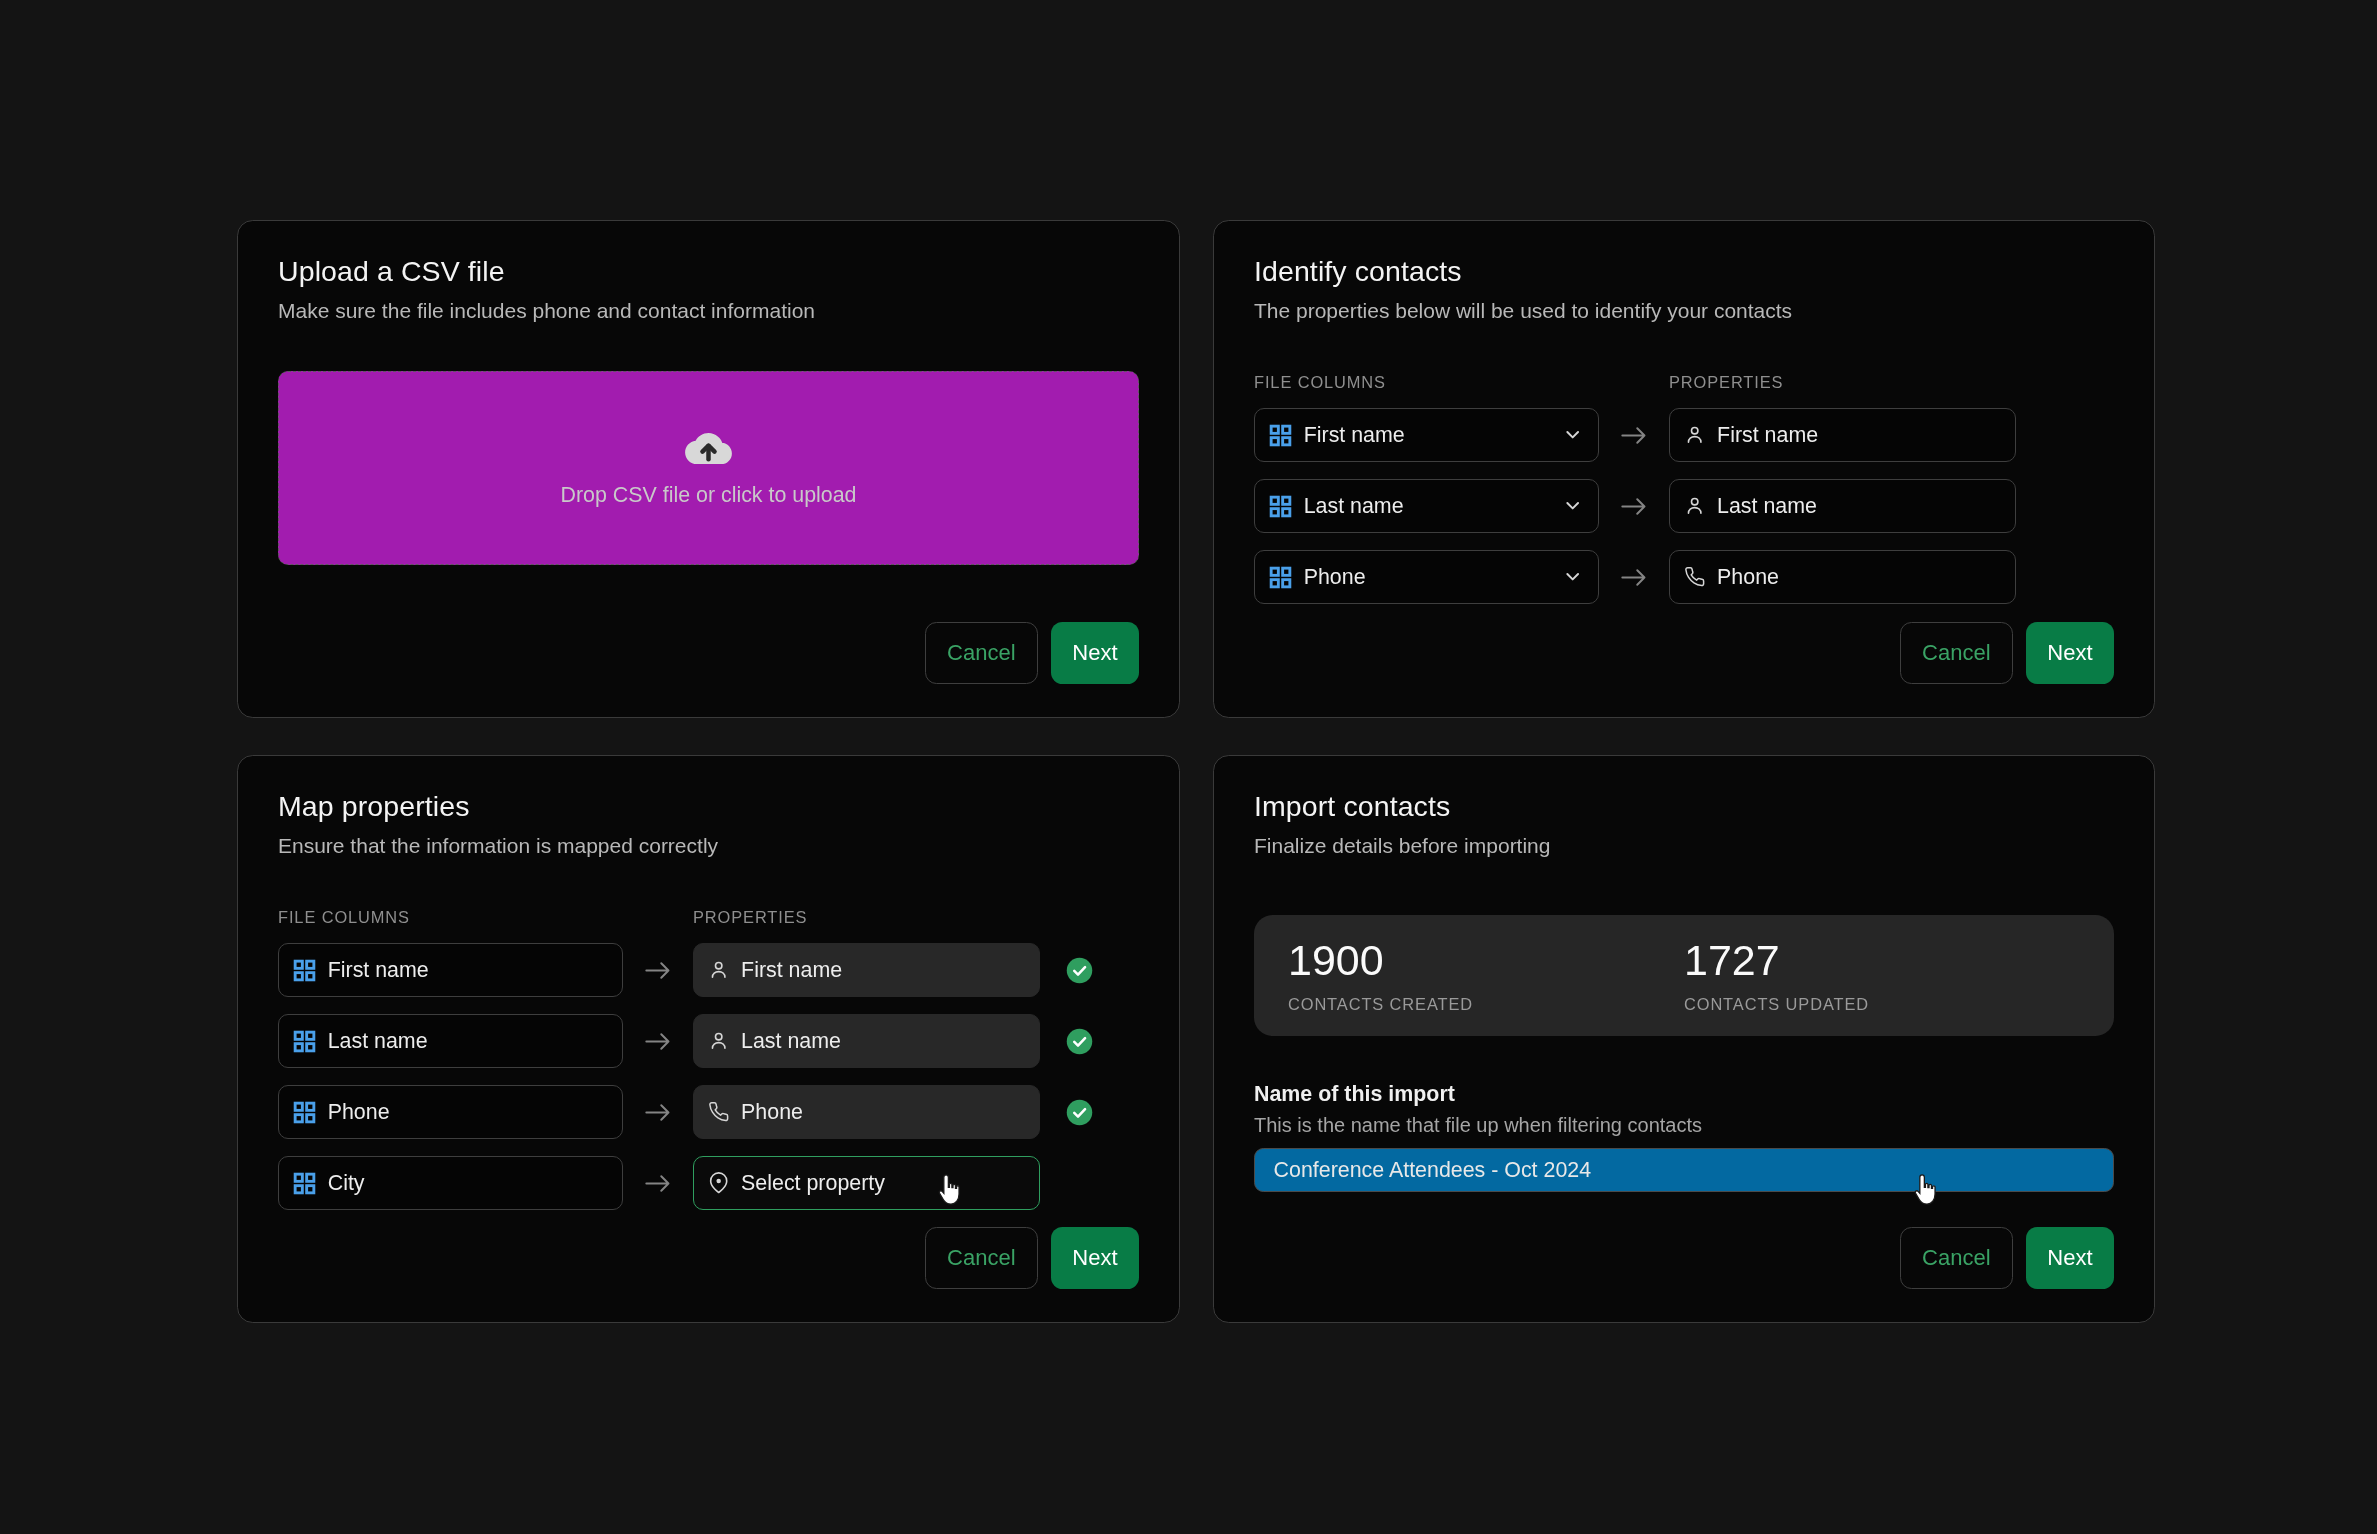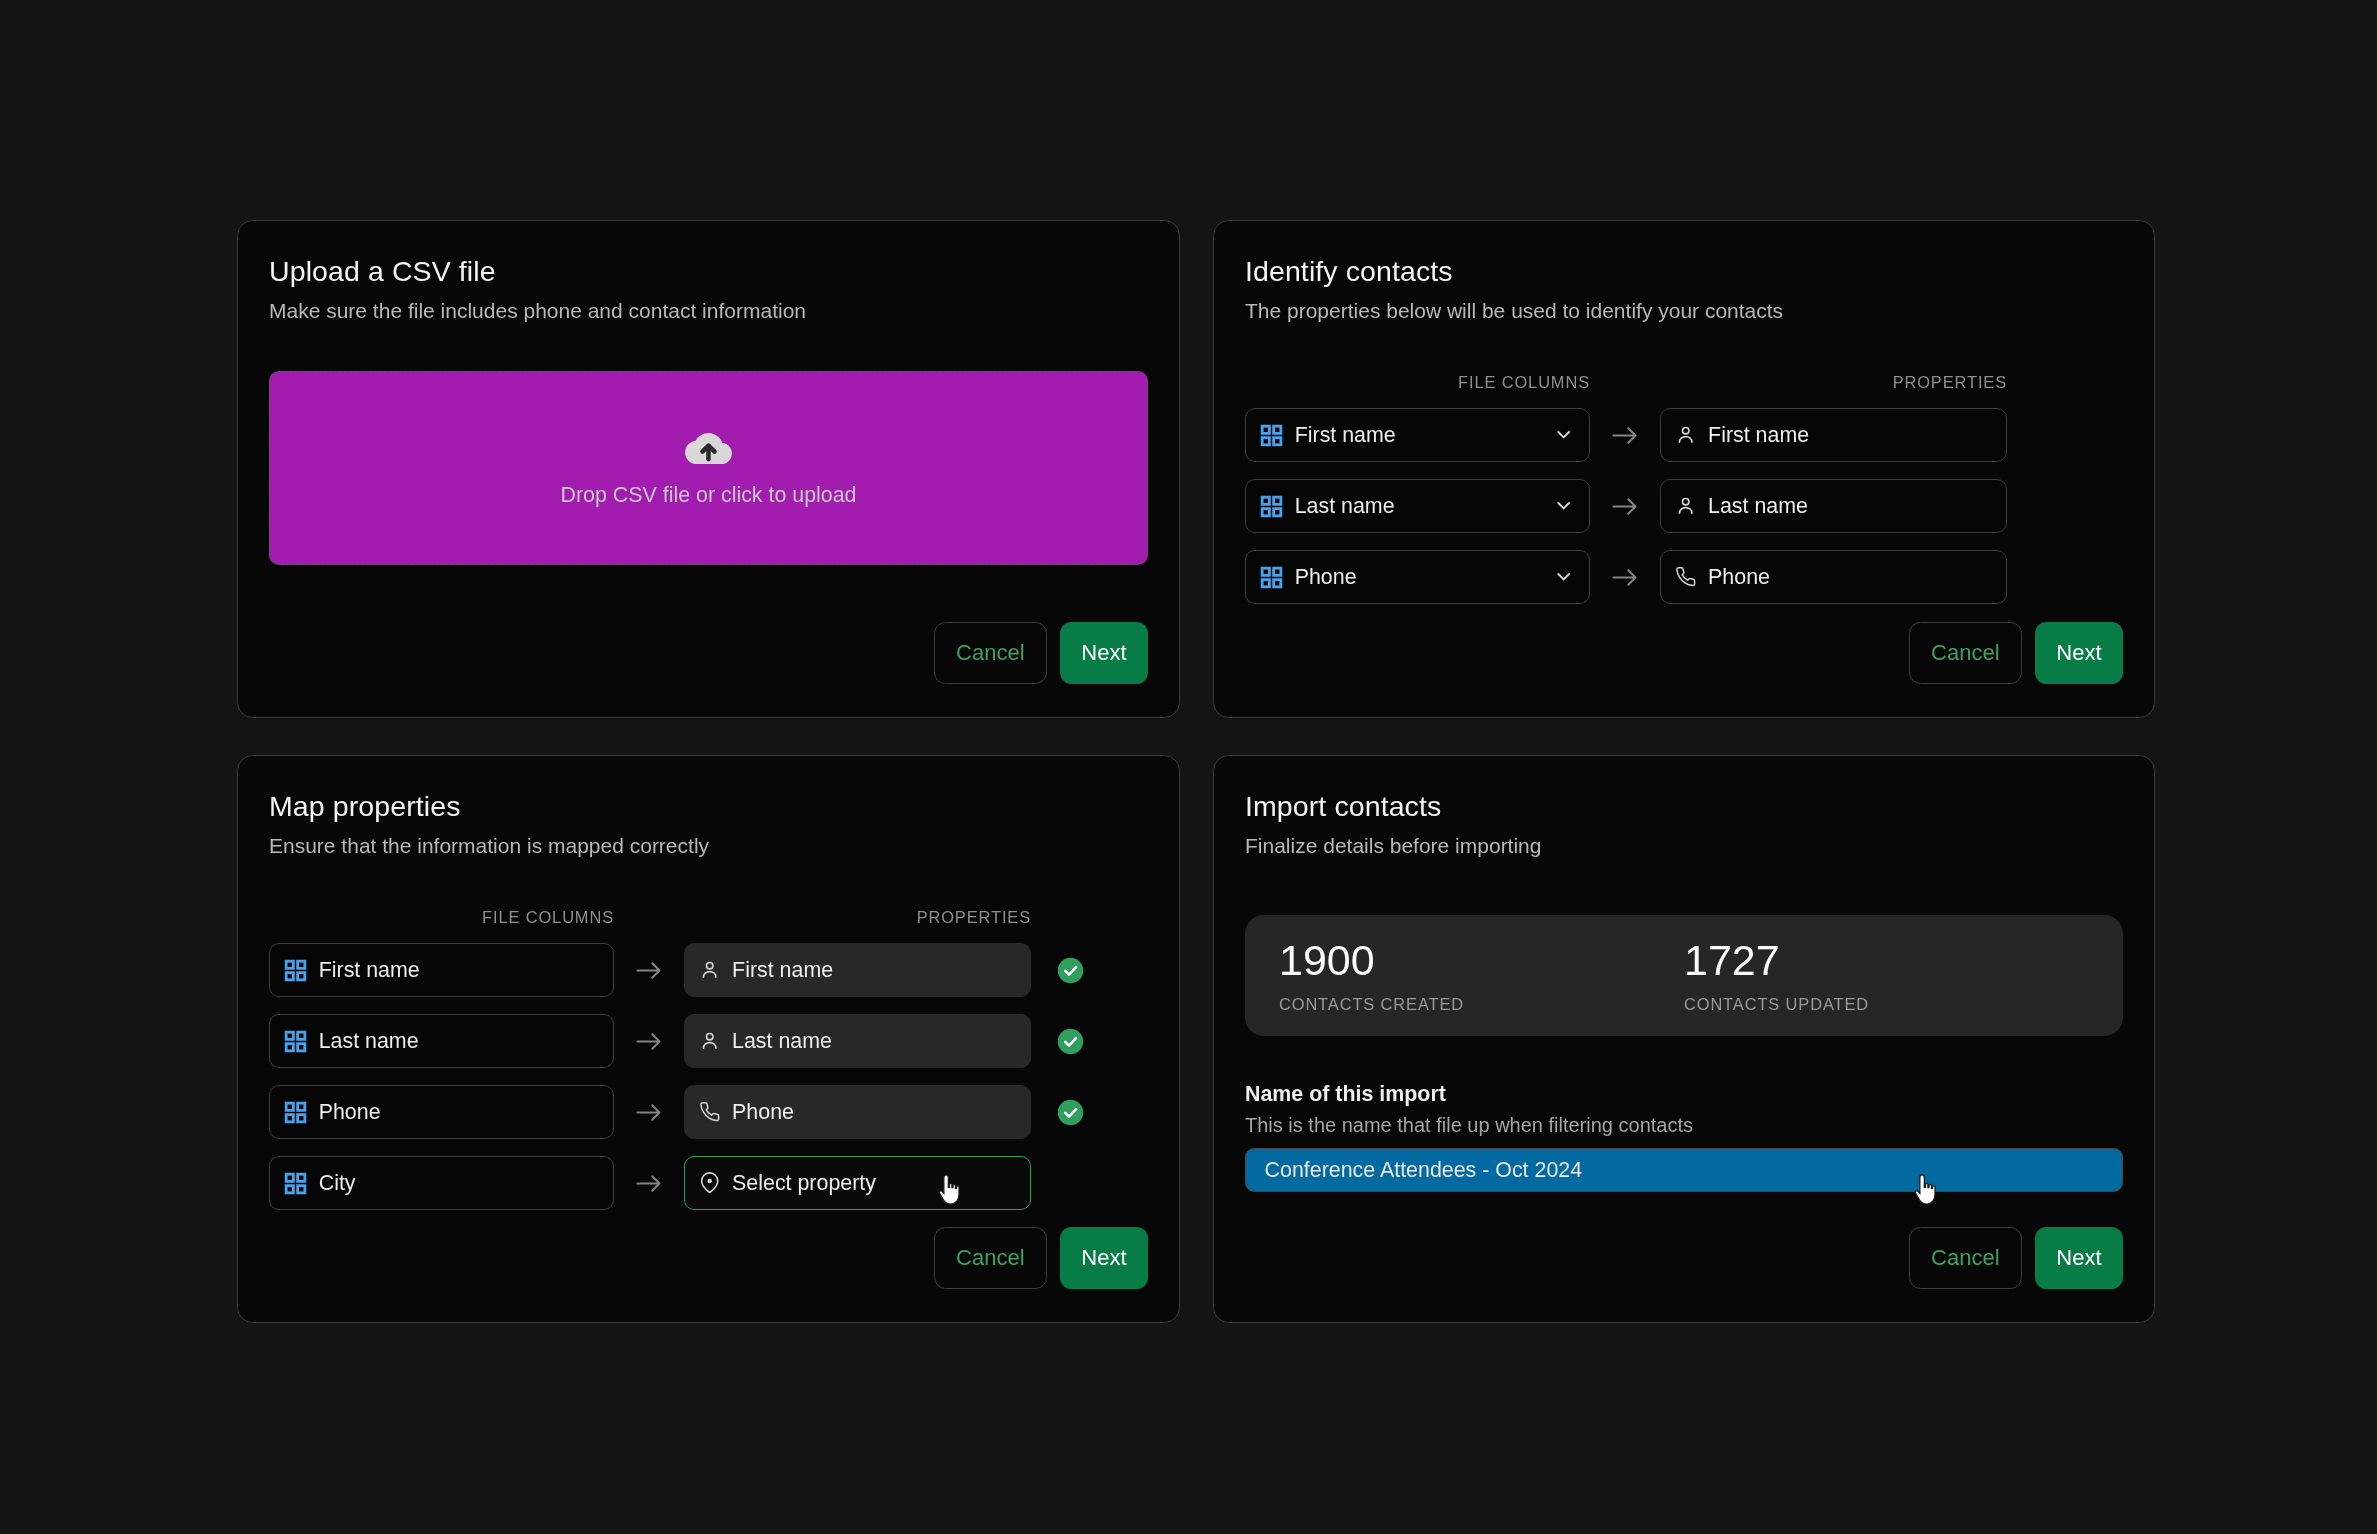--- a/index.html
+++ b/index.html
@@ -4,33 +4,33 @@
 <style>
   * { margin:0; padding:0; box-sizing:border-box; }
   html,body { background:#141414; }
   body {
     width:2377px; height:1534px; position:relative; overflow:hidden;
     font-family:"Liberation Sans", sans-serif; color:#ececec;
   }
   .panel {
     position:absolute; background:#070707;
     border:1.4px solid #3a3a3a; border-radius:15.7px;
-    padding:33px 31px; display:flex; flex-direction:column;
+    padding:33px 40px; display:flex; flex-direction:column;
   }
   .panel-upload   { left:237px;  top:220px;  width:943px; height:498px; }
   .panel-identify { left:1213px; top:220px;  width:942px; height:498px; }
   .panel-map      { left:237px;  top:755px; width:943px; height:568px; }
   .panel-import   { left:1213px; top:755px; width:942px; height:568px; }
 
   .panel-title { font-size:28.5px; font-weight:500; color:#f4f4f4; letter-spacing:0.1px; line-height:1.25; }
   .panel-subtitle { margin-top:7.1px; font-size:21px; color:#b8b8b8; line-height:1.32; font-weight:400; }
 
   
   .section-labels, .map-row { display:flex; align-items:center; }
-  .section-labels { margin-top:49px;text-align:right; }
+  .section-labels { margin-top:49px; }
   .sec-label { font-size:16.4px; color:#8f8f8f; letter-spacing:0.9px; font-weight:500; }
   .col-left  { width:345px; flex:none; }
   .col-arrow { width:70px;  flex:none; display:flex; justify-content:center; align-items:center; }
   .col-right { width:347px; flex:none; }
   .col-status{ width:78px; flex:none; display:flex; justify-content:center; align-items:center; }
   .rows { margin-top:15.7px; }
   .map-row { margin-bottom:17px; }
 
   .field-box {
     height:54px; border-radius:10px; display:flex; align-items:center;

